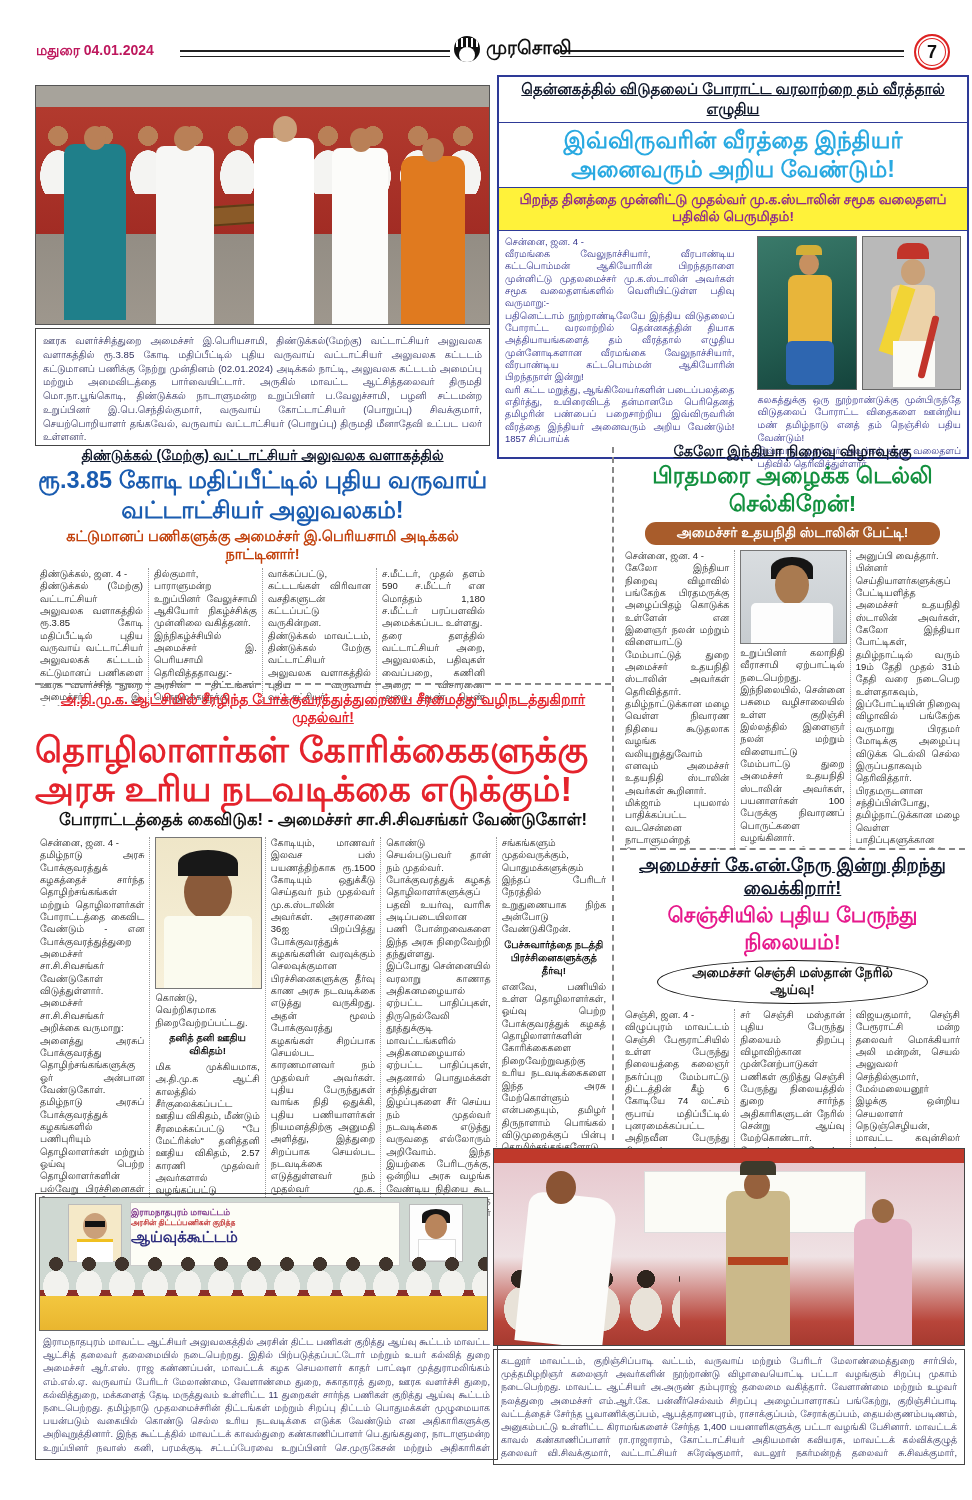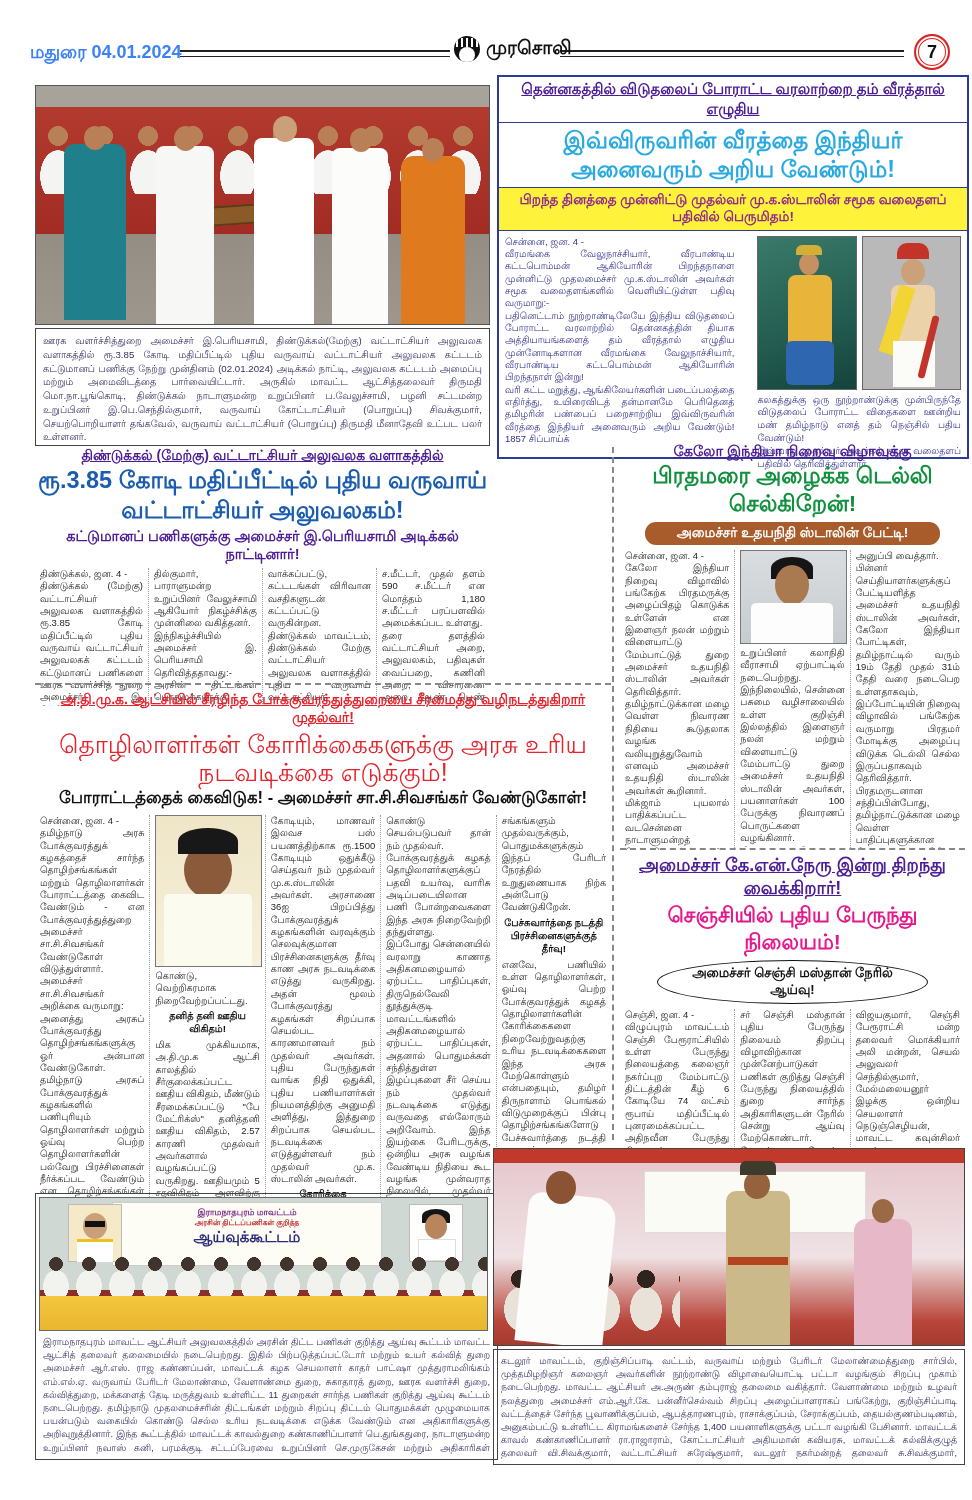--- a/index.html
+++ b/index.html
@@ -1,35 +1,35 @@
 <!DOCTYPE html>
 <html><head>
 <meta charset="utf-8">
 <style>
   html,body{margin:0;padding:0;background:#e8e8e8;}
   .page{position:relative;width:972px;height:1500px;background:#ffffff;margin:0 auto;
         font-family:"Liberation Sans","DejaVu Sans",sans-serif;color:#1c1c1c;overflow:hidden;}
   .abs{position:absolute;}
   
   .hdr{position:absolute;left:30px;top:34px;right:22px;height:40px;}
-  .edition{position:absolute;left:0;top:8px;font-size:18px;font-weight:bold;color:#3b82f6;}
+  .edition{position:absolute;left:6px;top:8px;font-size:14px;font-weight:bold;color:#be185d;}
   .rule{position:absolute;top:16px;height:4px;border-top:2px solid #222;border-bottom:1px solid #222;}
   .rule.l{left:150px;width:270px;}
   .rule.r{left:530px;right:46px;}
   .mast{position:absolute;left:424px;top:2px;display:flex;align-items:center;gap:6px;}
   .mast-logo{width:26px;height:26px;border-radius:50%;background:#111;position:relative;overflow:hidden;}
   .mast-logo i{position:absolute;left:5px;top:11px;width:16px;height:16px;border-radius:50%;background:#fff;}
   .mast-logo b{position:absolute;left:2px;top:2px;right:2px;height:9px;background:
       repeating-linear-gradient(90deg,#fff 0 2px,transparent 2px 5px);}
   .mast-name{font-size:19px;font-weight:bold;color:#111;}
   .pageno{position:absolute;right:0;top:0;width:32px;height:32px;border:2px solid #d22;border-radius:50%;
           box-shadow:0 0 0 2px #fff inset,0 0 0 3px #d22 inset;
           display:flex;align-items:center;justify-content:center;font-size:18px;font-weight:bold;color:#111;}
   
-  .kick{font-weight:bold;text-align:center;color:#4c1d95;}
+  .kick{font-weight:bold;text-align:center;color:#0f172a;}
   .kick u, .kick span{text-decoration:underline;}
   .bodytxt{font-size:9.5px;line-height:1.3;text-align:justify;white-space:pre-line;overflow:hidden;}
   .cap{font-size:9.7px;line-height:1.42;text-align:justify;color:#33335f;white-space:pre-line;overflow:hidden;}
   .cols{display:flex;}
   .col{flex:1;padding:0 5px;border-right:1px dotted #9a9a9a;overflow:hidden;}
   .col:last-child{border-right:none;}
   .bsub{font-weight:bold;text-align:center;font-size:9.8px;margin:3px 0;color:#111;}
   .photo{position:relative;overflow:hidden;}
   .hd{position:absolute;border-radius:50%;background:#b98057;}
   .sh{position:absolute;background:#fdfdfd;border-radius:5px 5px 0 0;}
@@ -49,26 +49,26 @@
   .her-left{width:53%;}
   .her-left .bodytxt{color:#30308a;height:238px;}
   .her-right{width:47%;padding-left:17px;}
   .ports{display:flex;gap:5px;}
   .port{width:50%;height:152px;border:1px solid #666;position:relative;overflow:hidden;}
   .her-pcap{font-size:9.5px;line-height:1.35;color:#30308a;text-align:justify;white-space:pre-line;margin-top:4px;height:78px;overflow:hidden;}
   
   .din{left:35px;top:447px;width:455px;height:214px;}
   .din .kick{font-size:14px;}
   .din-h{color:#1a5cb0;font-weight:bold;text-align:center;font-size:23.5px;margin:2px 0 1px;}
-  .din-s{font-weight:bold;text-align:center;font-size:14.5px;color:#4c1d95;margin-bottom:4px;}
+  .din-s{font-weight:bold;text-align:center;font-size:14.5px;color:#c2410c;margin-bottom:4px;}
   .din .cols{height:138px;}
   
   .tra{left:35px;top:663px;width:576px;height:477px;border-top:2px dashed #888;padding-top:6px;margin-top:20px;}
   .tra .kick{font-size:14px;color:#e4232c;}
-  .tra-h{color:#e4232c;font-weight:normal;text-align:center;font-size:25px;line-height:1.1;margin:4px 0 2px;}
+  .tra-h{color:#e4232c;font-weight:bold;font-size:35px;line-height:1.1;margin:4px 0 2px;}
   .tra-s{font-weight:bold;text-align:center;font-size:16.5px;color:#111;margin-bottom:6px;}
   .tra .cols{height:384px;}
   .min-photo{width:100%;height:150px;border:1px solid #777;position:relative;overflow:hidden;margin-bottom:3px;
      background:linear-gradient(180deg,#efe6c8,#f7f0da);}
   .vdash{left:612px;top:447px;width:0;height:693px;border-left:2px dashed #888;}
   
   .khe{left:620px;top:443px;width:345px;height:402px;}
   .khe .kick{font-size:14.5px;}
   .khe-h{color:#12903e;font-weight:bold;text-align:center;font-size:22.5px;margin:2px 0 3px;}
   .khe-s{background:#a85c2b;color:#fff;font-weight:bold;text-align:center;font-size:13.5px;
@@ -80,21 +80,21 @@
   .sen{left:620px;top:848px;width:345px;height:292px;border-top:2px dashed #888;padding-top:5px;}
   .sen .kick{font-size:18px;}
   .sen-h{color:#e6198c;font-weight:bold;text-align:center;font-size:21px;margin:2px 0 3px;}
   .sen-s{border:1.5px solid #111;border-radius:50%;text-align:center;font-weight:bold;font-size:13px;
          padding:4px 10px;width:72%;margin:0 auto 5px;color:#111;}
   .sen .cols{height:196px;}
   
   .rev{left:35px;top:1193px;width:455px;border:1px solid #444;padding:3px;}
   .rev .photo{width:447px;height:132px;border:1px solid #666;
      background:linear-gradient(180deg,#cfd8d2 0%,#cfd8d2 70%,#8c2f28 70%,#8c2f28 74%,#f3c73f 74%,#e9b62f 100%);}
-  .banner{position:absolute;left:72px;top:4px;width:268px;height:62px;background:#fdfdf6;border:1px solid #ccc;text-align:center;}
+  .banner{position:absolute;left:90px;top:4px;width:268px;height:62px;background:#fdfdf6;border:1px solid #ccc;text-align:left;}
   .banner .b1{font-size:8.5px;color:#7a2c86;font-weight:bold;margin-top:4px;}
   .banner .b2{font-size:7.5px;color:#c03030;font-weight:bold;}
   .banner .b3{font-size:15px;color:#2b2b7d;font-weight:bold;}
   .pframe{position:absolute;top:6px;width:52px;height:56px;background:#f5e9c8;border:1px solid #bbb;}
   .rev-cap{padding:5px 4px 2px;height:118px;}
   
   .pat{left:493px;top:1148px;width:472px;}
   .pat .photo{width:470px;height:196px;border:1px solid #444;
      background:linear-gradient(180deg,#c0392b 0%,#c0392b 7%,#e7c9cf 7%,#efe2e4 55%,#b8453a 88%,#a63a30 100%);}
   .pat-cap{border:1px solid #444;margin-top:3px;padding:5px 7px;height:104px;}

